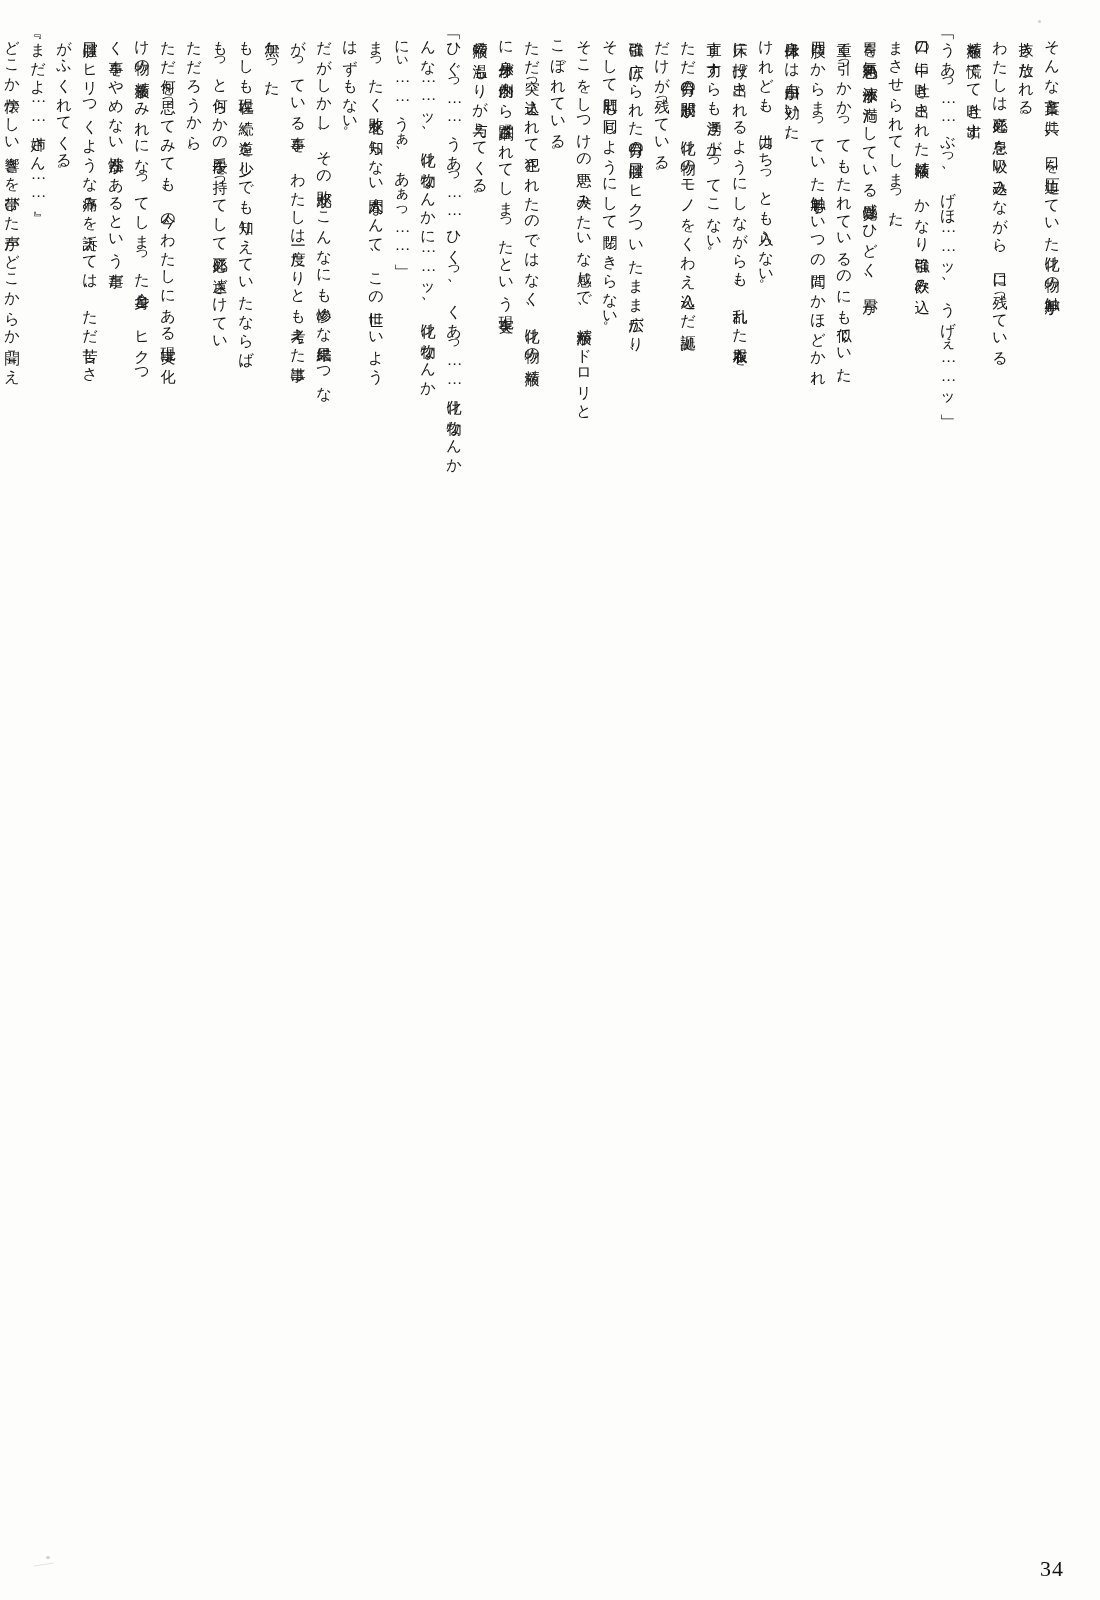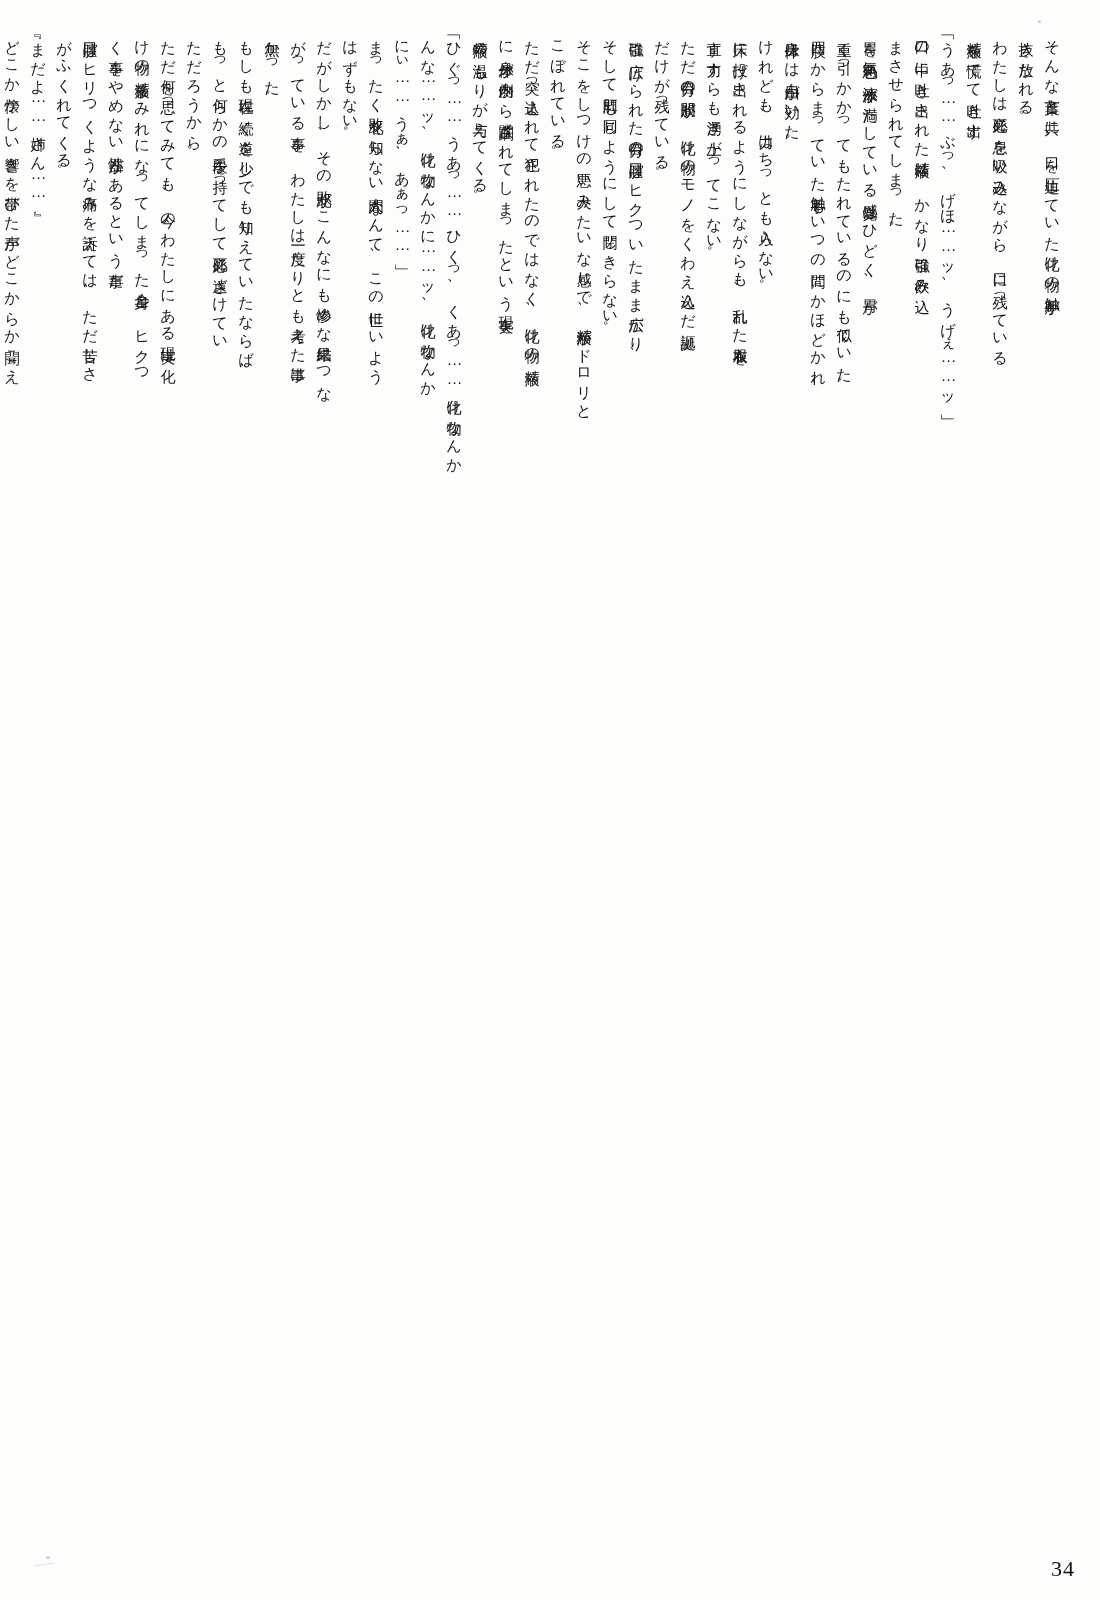--- a/index.html
+++ b/index.html
@@ -52,21 +52,21 @@
 
   .group {
     display: flex;
     flex-direction: row-reverse;
     align-items: flex-start;
     margin-bottom: 22px;
   }
 
   .page-number {
     position: absolute;
-    right: 25px;
+    right: 36px;
     bottom: 18px;
     font-size: 22px;
     font-family: "Liberation Serif", "DejaVu Serif", serif;
     color: #111;
     letter-spacing: 1px;
   }
 
   .corner-mark {
     position: absolute;
     left: 34px;

